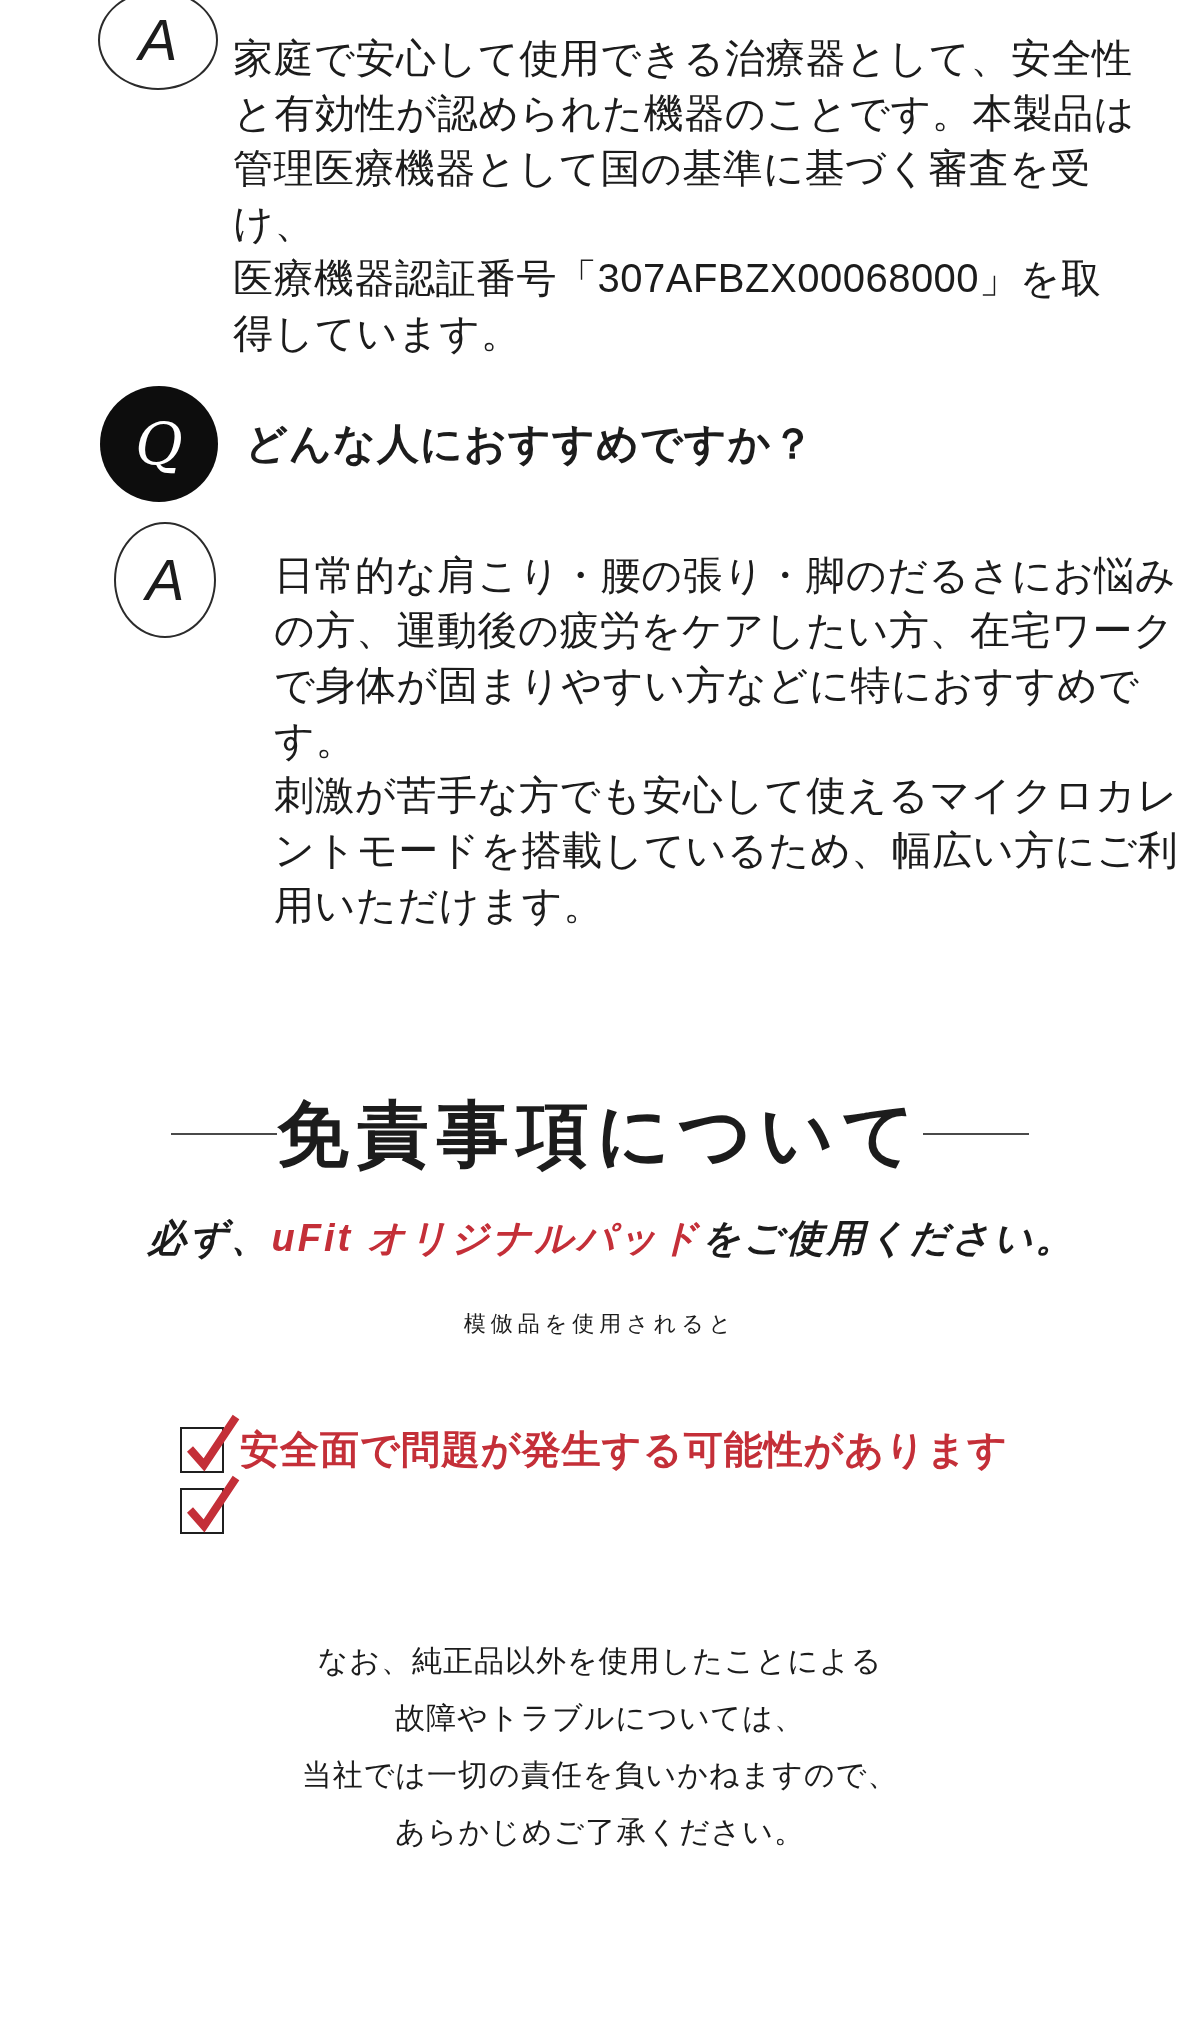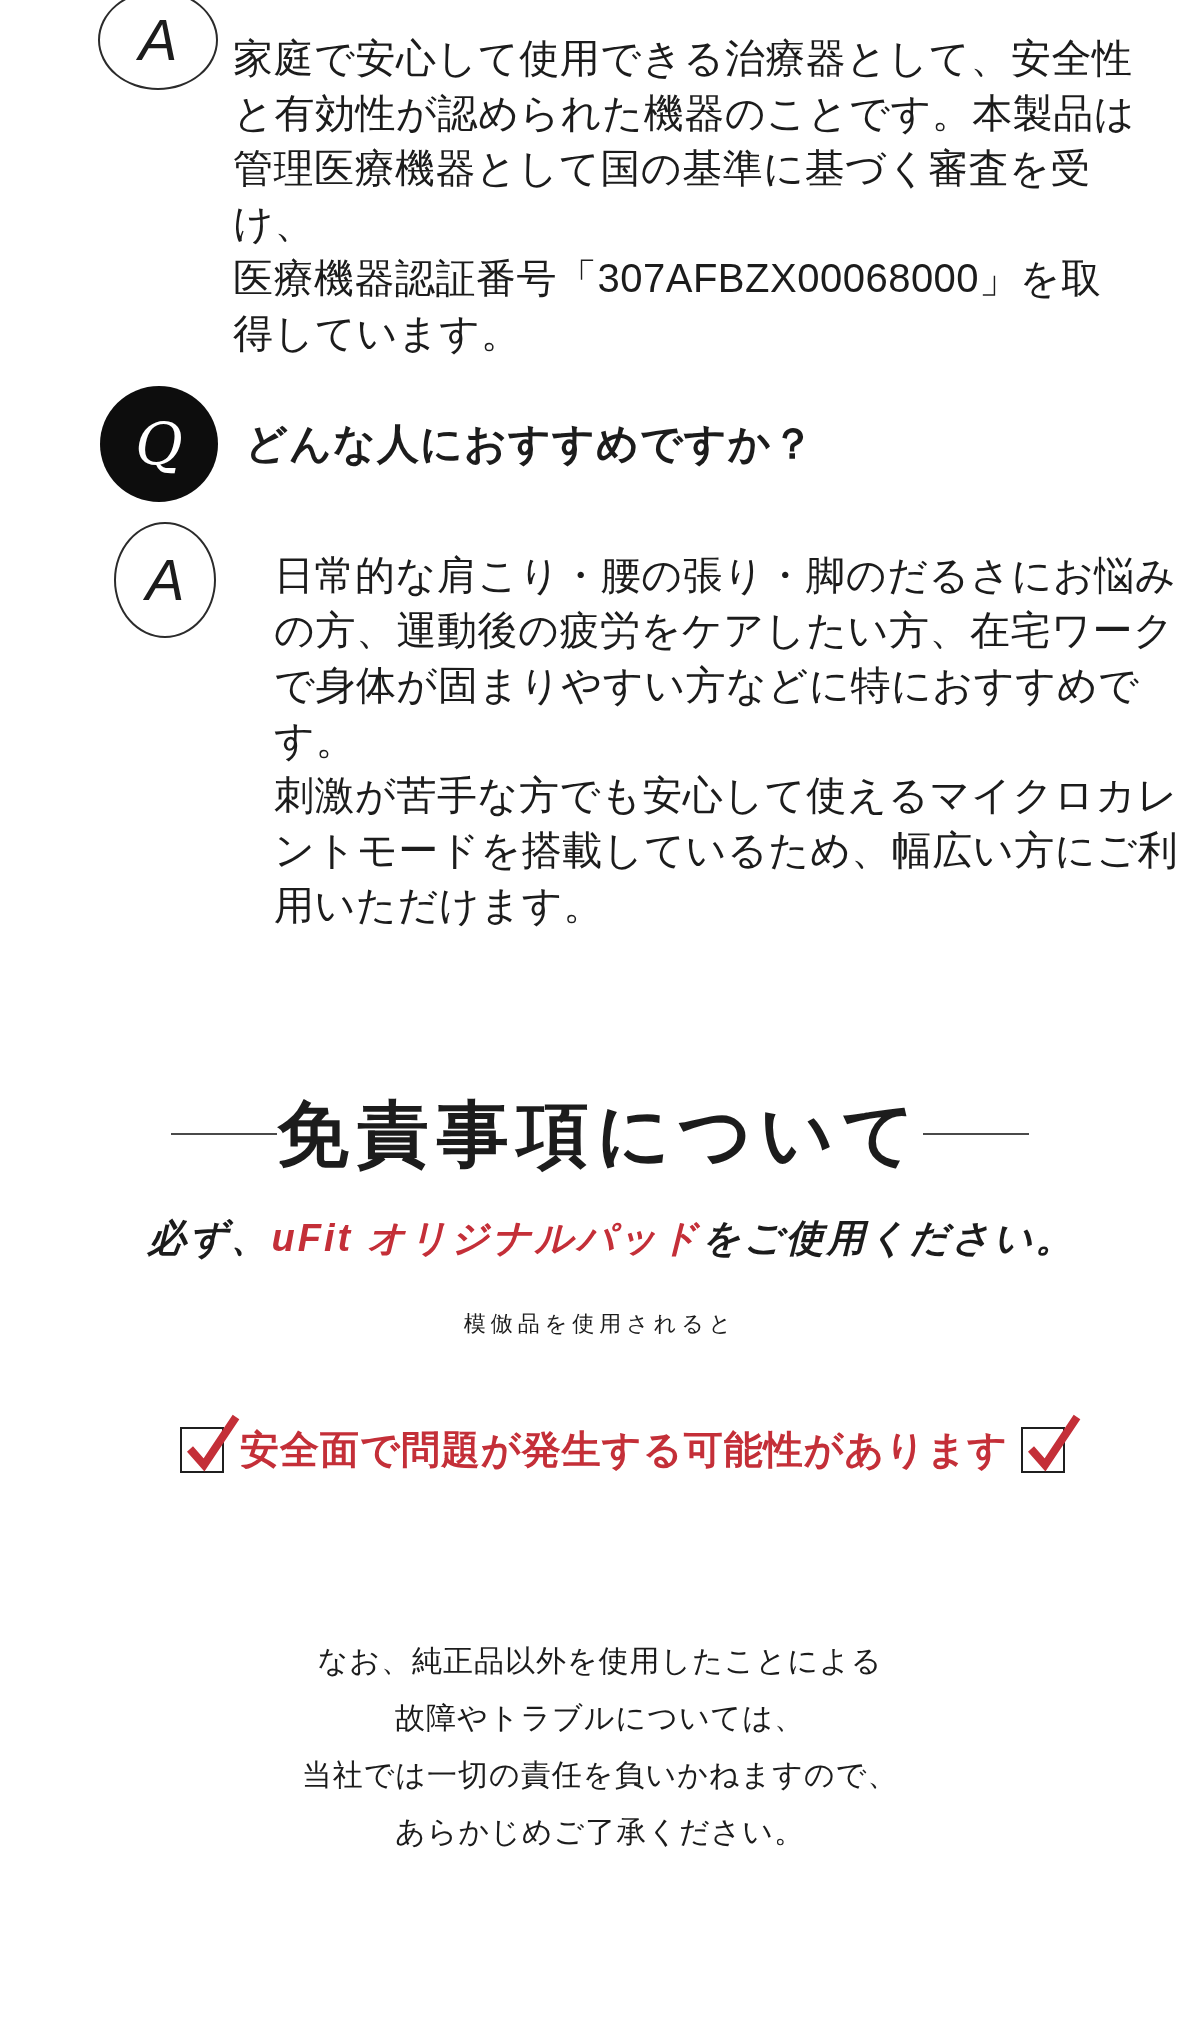--- a/index.html
+++ b/index.html
@@ -64,21 +64,21 @@
   .notice-line .red{color:var(--red,#c42f38);}
   
   .imitation-intro{
     position:absolute;left:0;top:1304px;width:100%;
     text-align:center;
     font-size:22px;line-height:40px;letter-spacing:5px;
   }
   
   .checklist{
     position:absolute;left:180px;top:1426px;
-    display:flex;flex-direction:row;gap:13px;
+    display:flex;flex-direction:column;gap:13px;
   }
   .check-item{
     display:flex;align-items:center;gap:16px;
     height:48px;
   }
   .checkbox{
     position:relative;
     width:44px;height:46px;
     box-sizing:border-box;
     border:2px solid #1f1f1f;

